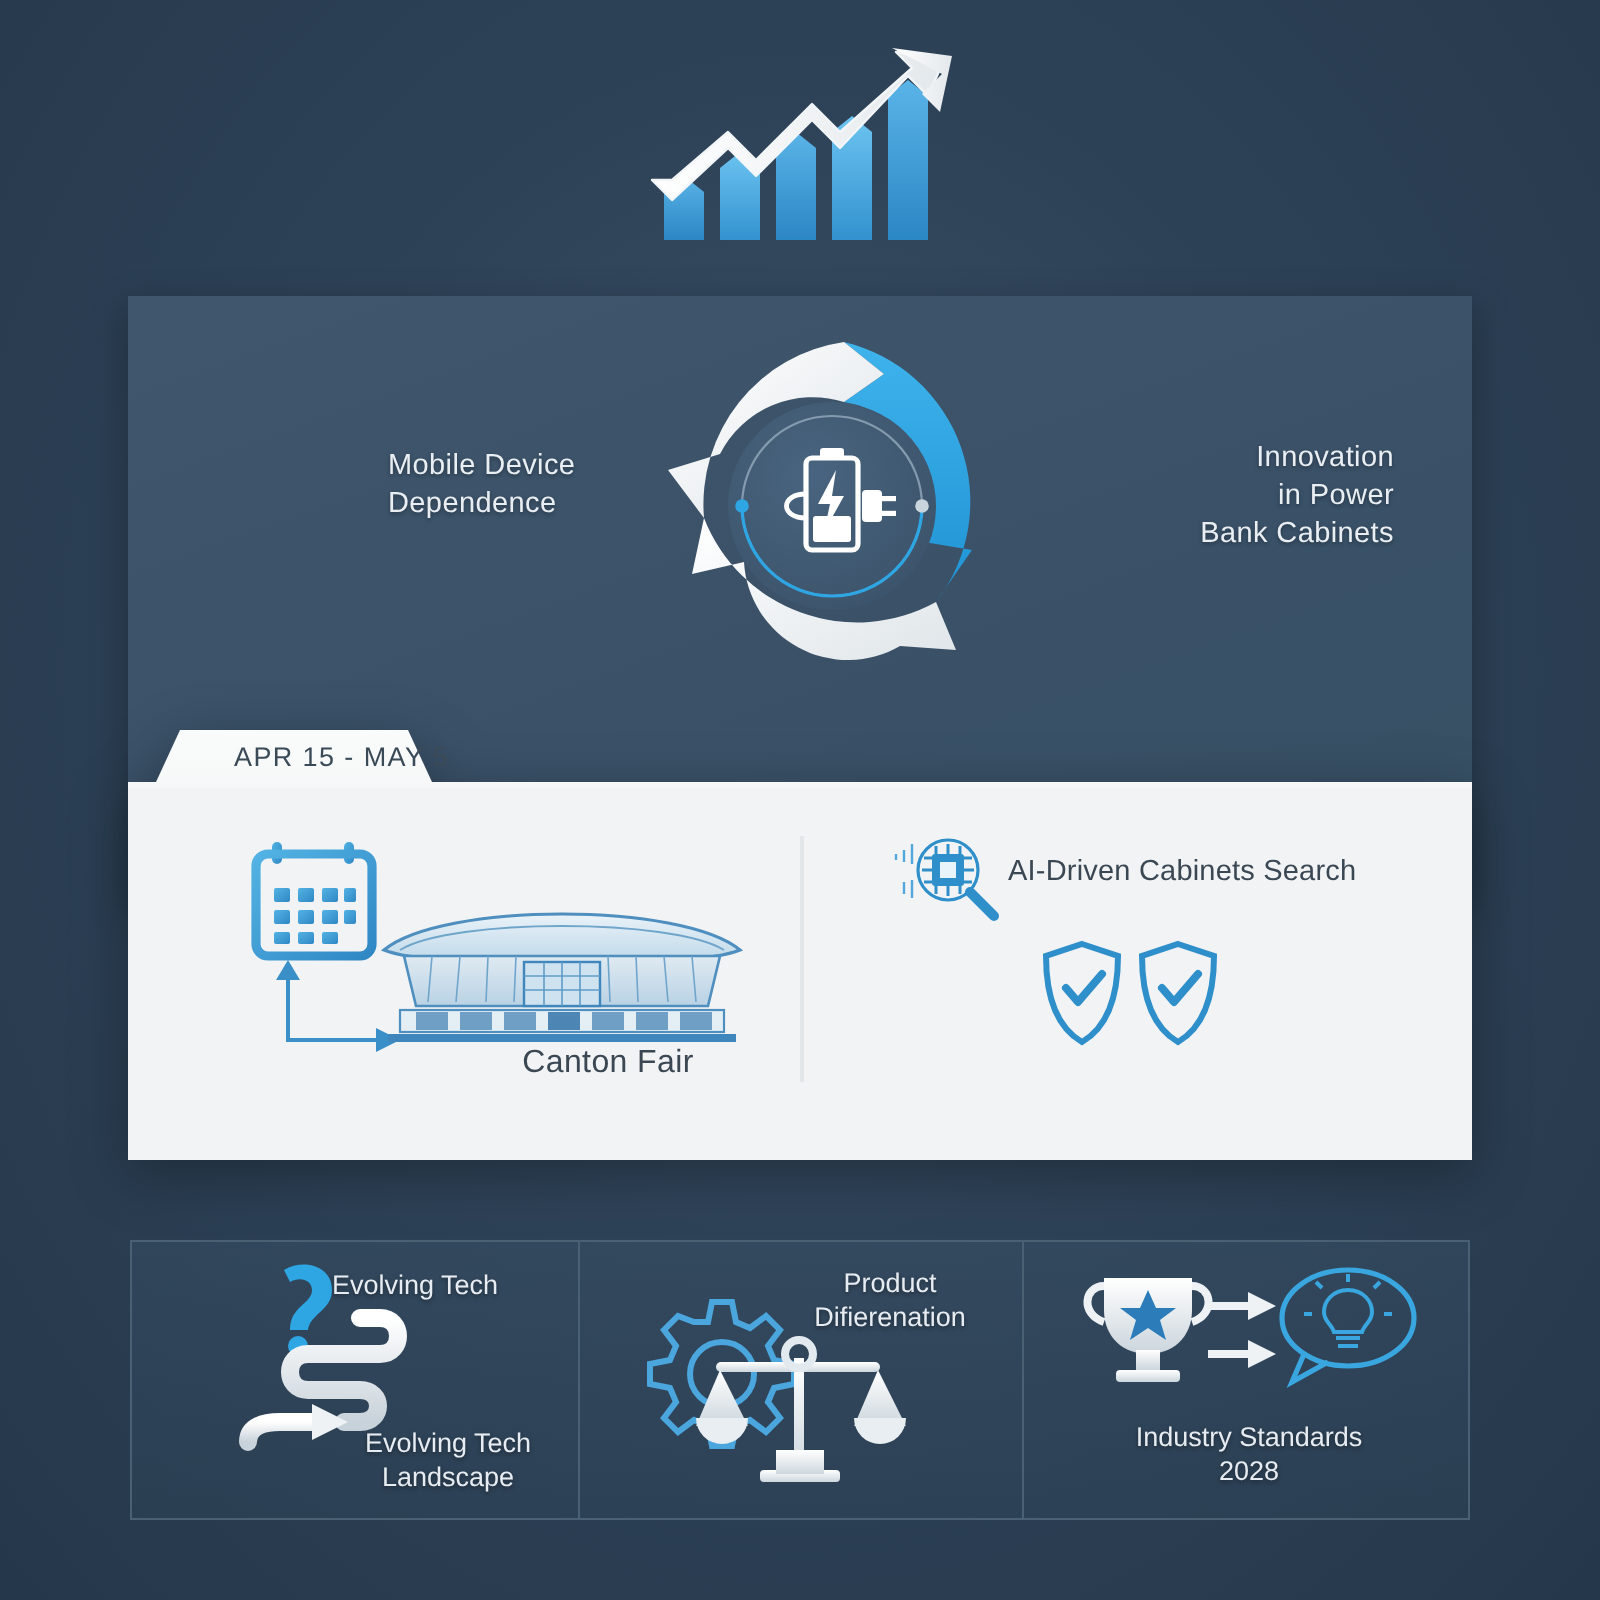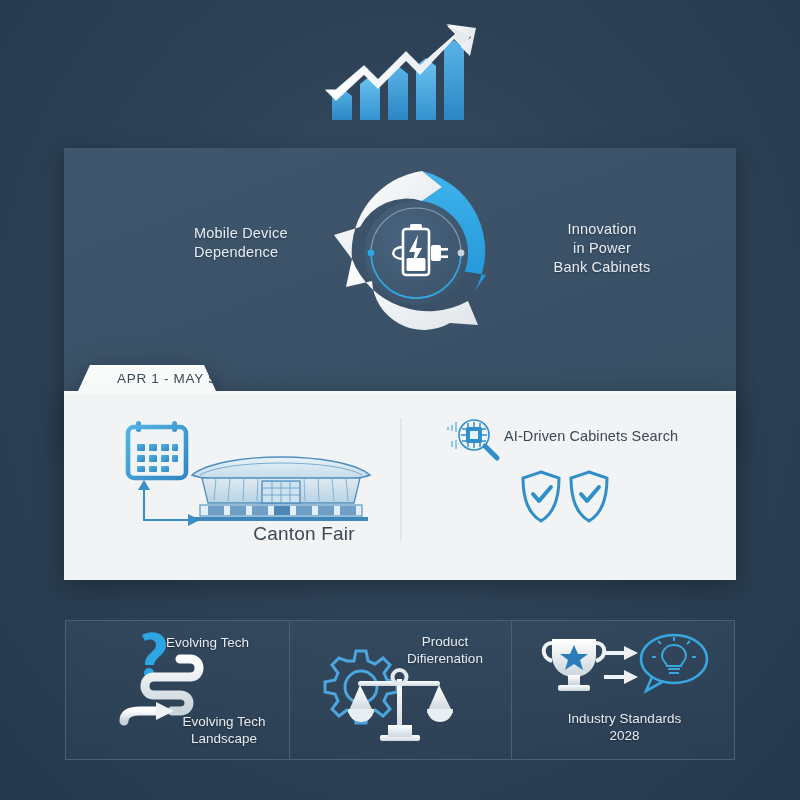--- a/index.html
+++ b/index.html
@@ -31,21 +31,21 @@
   }
   .cycle-label {
     position: absolute;
     color: #e9eef3;
     font-size: 14.5px;
     line-height: 19px;
     letter-spacing: 0.2px;
     text-shadow: 0 1px 2px rgba(0,0,0,0.35);
   }
   #label-left  { left: 130px; top: 76px; width: 160px; text-align: left; }
-  #label-right { left: 443px; top: 72px; width: 190px; text-align: center; }
+  #label-right { left: 443px; top: 72px; width: 190px; text-align: right; }
 
   #donut-wrap {
     position: absolute;
     left: 257px; top: 5px;
     width: 190px; height: 210px;
   }
 
   
   #folder {
     position: absolute;
@@ -65,21 +65,21 @@
     font-weight: 400;
   }
   #folder-divider {
     position: absolute;
     left: 336px; top: 53px;
     width: 2px; height: 123px;
     background: #e2e6e9;
   }
   .folder-caption {
     position: absolute;
-    font-size: 19px;
+    font-size: 16px;
     color: #3b4854;
     text-align: center;
     letter-spacing: 0.2px;
   }
   #canton-caption { left: 150px; top: 158px; width: 180px; }
   #iso-caption    { left: 410px; top: 158px; width: 250px; }
   #ai-caption {
     position: absolute;
     left: 440px; top: 63px;
     font-size: 14.5px;
@@ -232,21 +232,21 @@
       <defs>
         <linearGradient id="tabG" x1="0" y1="0" x2="0" y2="1">
           <stop offset="0" stop-color="#fafbfb"></stop>
             <stop offset="1" stop-color="#dee2e5"></stop>
         </linearGradient>
       </defs>
       <path d="M26,0 L140,0 L152,26 L672,26 L672,215 L0,215 L0,26 L14,26 Z" fill="url(#tabG)"></path>
       <rect x="0" y="29" width="672" height="186" fill="#f2f3f4"></rect>
     </svg>
 
-    <div id="folder-tab-label">APR 1 - MAY 5</div>
+    <div id="folder-tab-label">APR 15 - MAY 5</div>
 
     <div id="folder-divider"></div>
 
     <div id="calendar-icon">
       <svg viewBox="0 0 62 62" width="62" height="62">
         <defs>
           <linearGradient id="calG" x1="0" y1="0" x2="1" y2="1">
             <stop offset="0" stop-color="#53b3e4"></stop>
               <stop offset="1" stop-color="#2f87c4"></stop>
           </linearGradient>

